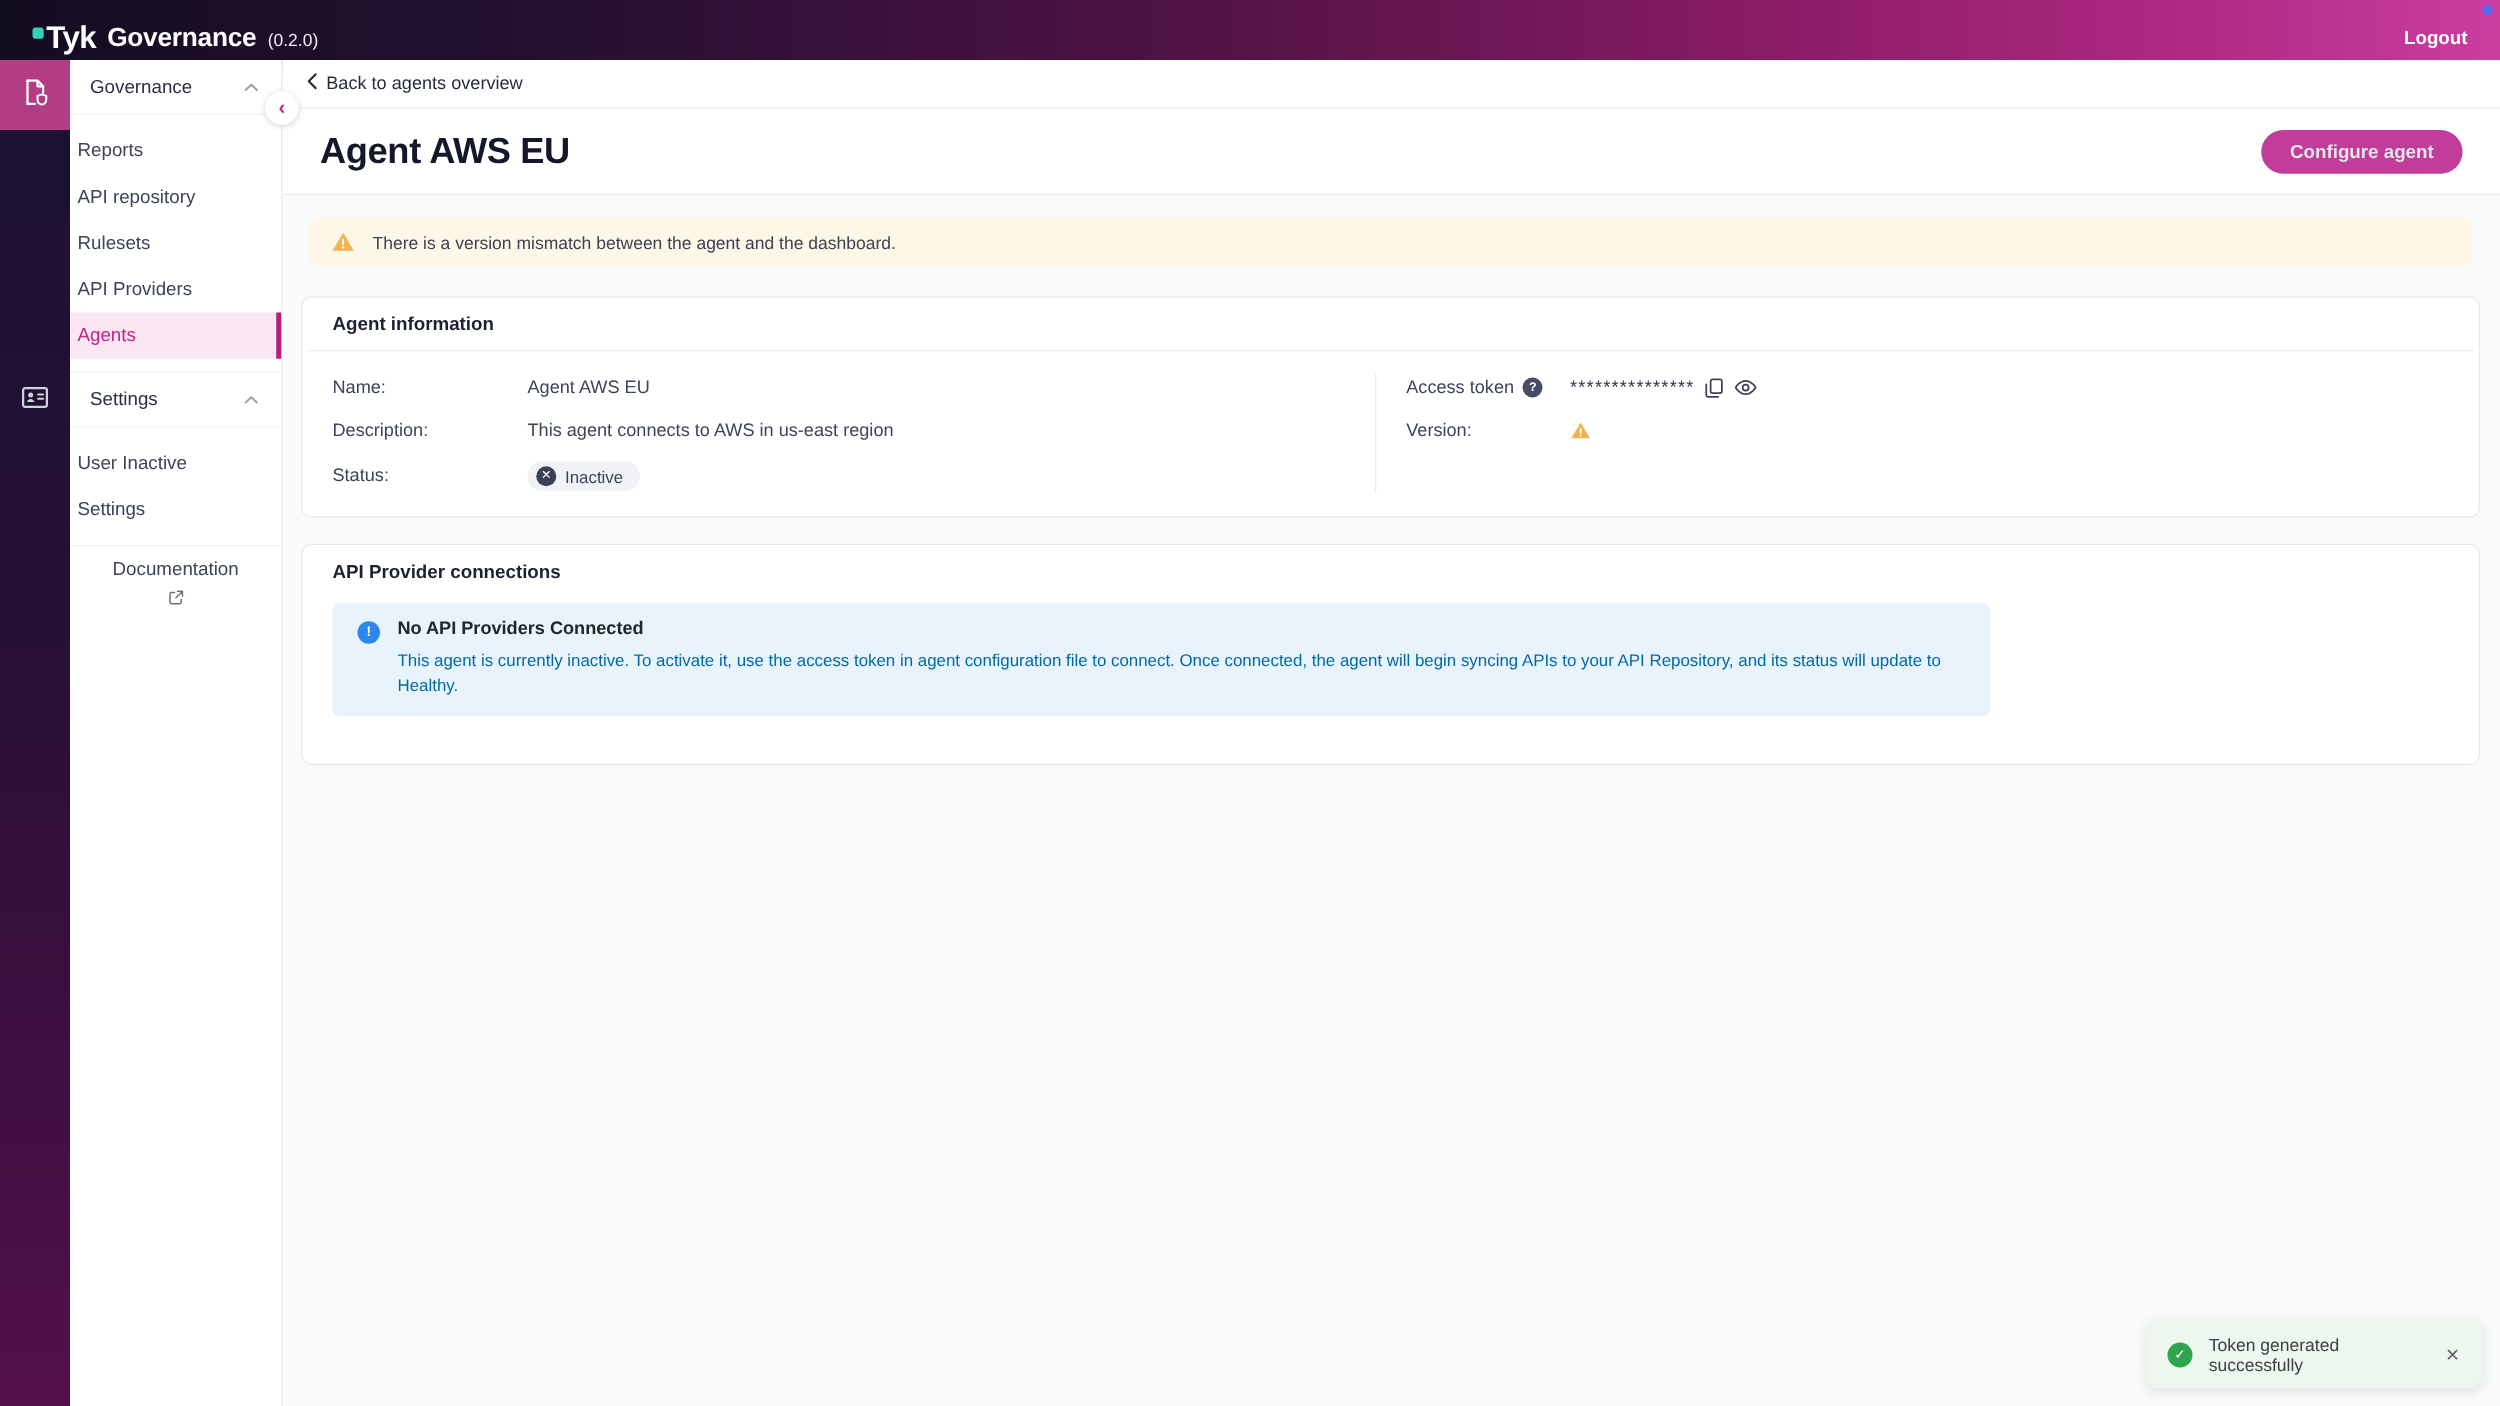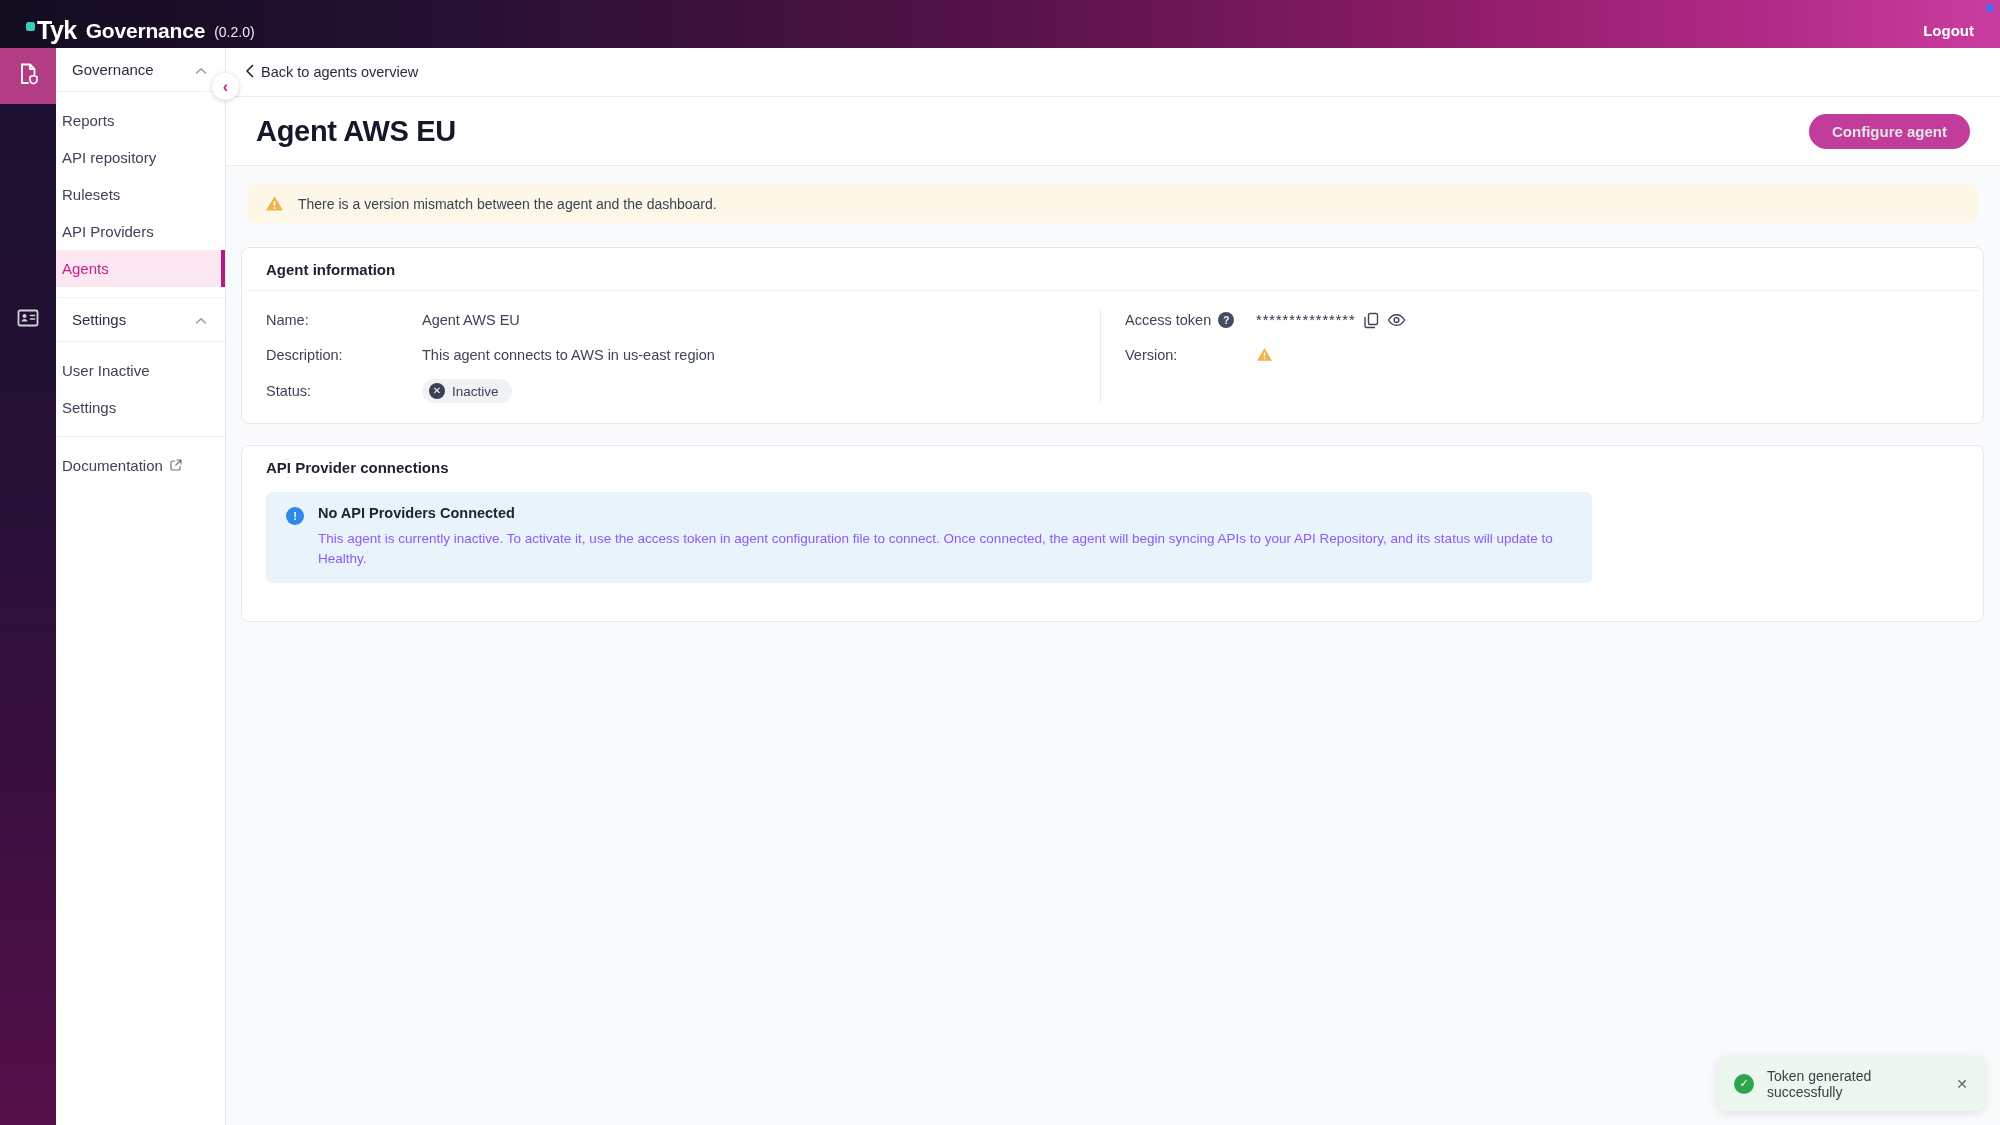--- a/index.html
+++ b/index.html
@@ -46,32 +46,32 @@
   }
   .side-group { padding:10px 0; }
   .side-item {
     height:37px; display:flex; align-items:center; padding:0 6px;
     font-size:15px; color:#3e4356; cursor:pointer;
   }
   .side-item.active {
     background:#fbe7f2; color:#c2228a; border-right:4px solid #b21d7f;
   }
   .side-sep { border-top:1px solid #eef0f3; }
-  .doc-row { display:flex; align-items:center; gap:7px; }
+  .doc-row { display:flex; align-items:center; gap:7px;flex-direction:column; }
 
   .collapse-btn {
     position:absolute; top:73px; left:212px; width:27px; height:27px; border-radius:50%;
     background:#fff; box-shadow:0 1px 5px rgba(0,0,0,0.18); display:flex; align-items:center; justify-content:center;
     color:#c2228a; font-size:16px; font-weight:700; cursor:pointer; z-index:5;
   }
 
   
   .main { position:absolute; top:48px; left:226px; right:0; bottom:0; background:#f9fafb; }
   .back-row {
-    height:49px; background:#fff; border-bottom:1px solid #e9eaee;
+    height:39px; background:#fff; border-bottom:1px solid #e9eaee;
     display:flex; align-items:center; gap:7px; padding:0 19px; cursor:pointer;
   }
   .back-row span { font-size:14.5px; color:#272c38; }
   .title-row {
     height:69px; background:#fff; border-bottom:1px solid #e9eaee;
     display:flex; align-items:center; justify-content:space-between; padding:0 30px;
   }
   .page-title { font-size:29px; font-weight:800; color:#15182a; letter-spacing:-0.3px; }
   .btn-primary {
     background:#c13c9b; color:#e5e5e5; border:none; border-radius:20px;
@@ -123,21 +123,21 @@
 
   .infobox {
     background:#e8f3fc; border-radius:6px; margin:4px 24px 38px 24px; max-width:1326px;
     padding:13px 20px 15px 20px; display:flex; gap:14px;
   }
   .info-ic {
     width:18px; height:18px; border-radius:50%; background:#2f86eb; color:#fff;
     display:flex; align-items:center; justify-content:center; font-size:11px; font-weight:700; margin-top:2px; flex-shrink:0;
   }
   .infobox-title { font-size:14.5px; font-weight:600; color:#20252e; }
-  .infobox-desc { font-size:13.5px; color:#8b5cf6; margin-top:8px; line-height:1.45; }
+  .infobox-desc { font-size:13.5px; color:#0369a1; margin-top:8px; line-height:1.45; }
 
   
   .toast {
     position:absolute; right:15px; bottom:14px; width:268px; height:55px;
     background:#edf6ef; border-radius:9px; box-shadow:0 2px 10px rgba(0,0,0,0.10);
     display:flex; align-items:center; padding:0 17px; gap:13px;
   }
   .check-ic {
     width:20px; height:20px; border-radius:50%; background:#2ea44f; color:#fff;
     display:flex; align-items:center; justify-content:center; font-size:11px; flex-shrink:0;

